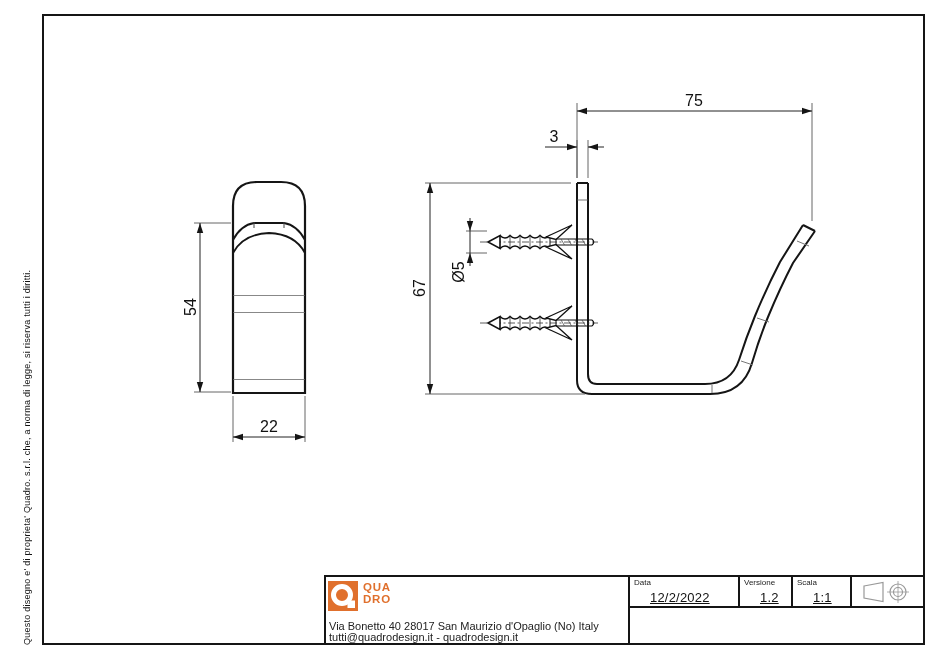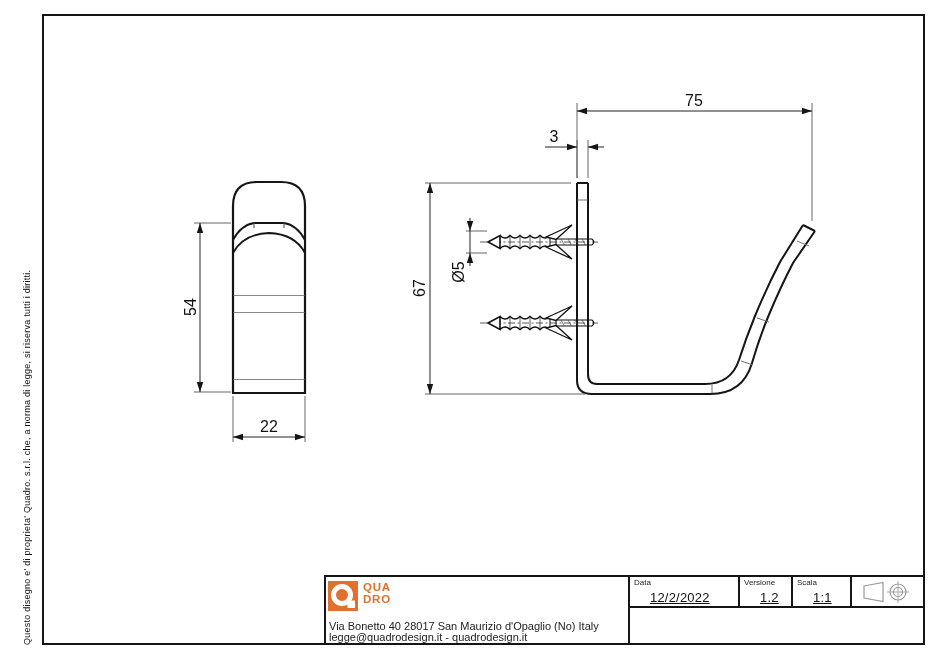--- a/index.html
+++ b/index.html
@@ -161,21 +161,21 @@
         <rect x="0" y="0" width="30" height="30" fill="#e0702d"></rect>
         <circle cx="14" cy="14" r="8.5" fill="none" stroke="#ffffff" stroke-width="5"></circle>
         <rect x="19.5" y="19.5" width="7.5" height="7.5" fill="#ffffff"></rect>
       </svg>
       <div class="logo-name">
         <div>QUA</div>
         <div>DRO</div>
       </div>
       <div class="addr">
         <div>Via Bonetto 40  28017 San Maurizio d'Opaglio (No) Italy</div>
-        <div>legge@quadrodesign.it  -  quadrodesign.it</div>
+        <div>tutti@quadrodesign.it  -  quadrodesign.it</div>
       </div>
     </div>
 
     <div class="tb-right">
       <div class="tb-row1">
         <div class="cell c-data">
           <div class="lbl">Data</div>
           <div class="val">12/2/2022</div>
         </div>
         <div class="cell c-vers">

